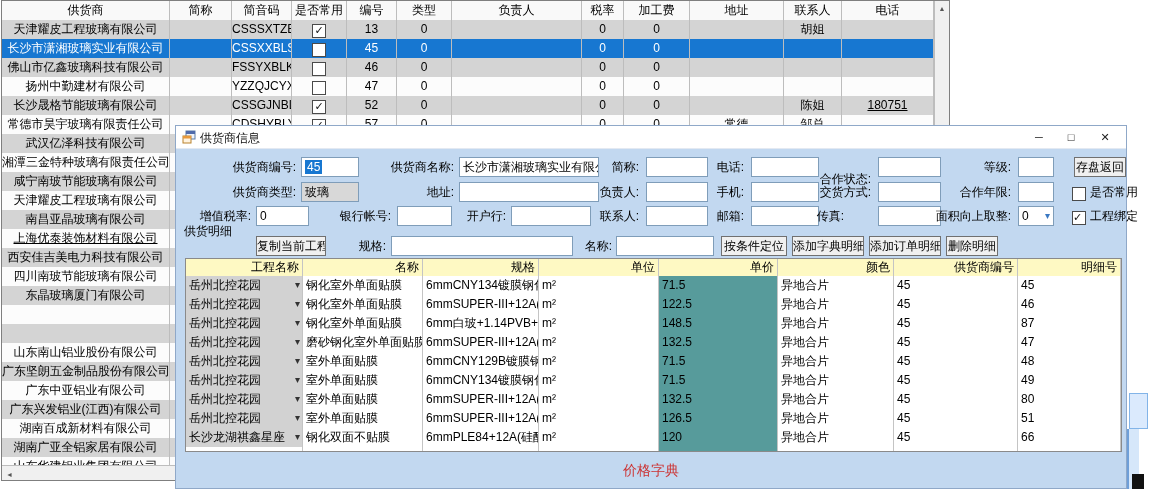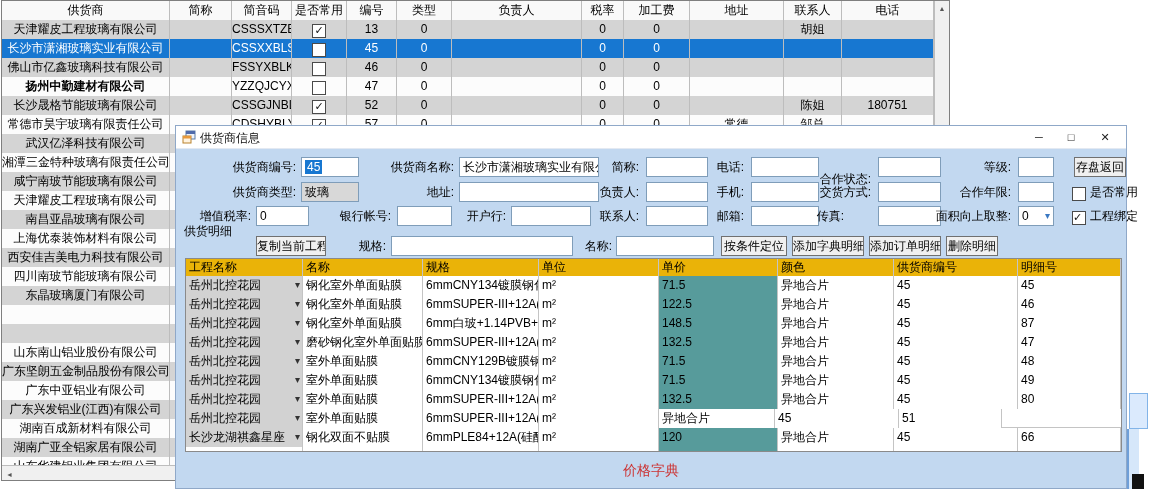--- a/index.html
+++ b/index.html
@@ -45,21 +45,21 @@
   .fld.combo::after{content:"▾";position:absolute;right:3px;top:0;color:#3a78c2;font-size:10px;line-height:18px;}
   .btn{position:absolute;height:20px;background:#f0f0f0;border:1px solid #707070;box-sizing:border-box;
        text-align:center;line-height:18px;overflow:hidden;white-space:nowrap;}
   .ckbox{position:absolute;height:20px;line-height:20px;white-space:nowrap;}
   .ckbox .cb{margin-right:4px;margin-top:3px;background:#fff;}
   .section-lbl{position:absolute;height:14px;line-height:14px;}
   
   .grid{position:absolute;left:9px;top:132px;width:935px;border:1px solid #8a8a8a;background:#fff;box-sizing:content-box;}
   .g-row{display:flex;height:19px;border-bottom:1px solid #c4c4c4;box-sizing:border-box;}
   .g-head{height:17px;}
-  .g-head .g-cell{background:#eab308;text-align:left;line-height:16px;height:17px;}
+  .g-head .g-cell{background:#fef9c3;text-align:right;line-height:16px;height:17px;}
   .g-cell{box-sizing:border-box;border-right:1px solid #c4c4c4;height:19px;line-height:18px;
           padding:0 3px;overflow:hidden;white-space:nowrap;flex:none;background:#fff;}
   .g-cell.teal{background:var(--teal,#579b9b);}
   .g-cell.combo{background:#d2d2d2;position:relative;padding-right:14px;}
   .g-cell.combo::after{content:"▾";position:absolute;right:2px;top:0;font-size:10px;color:#333;line-height:18px;}
   .g-partial{display:flex;height:4px;overflow:hidden;}
   .g-partial .g-cell{height:4px;}
   .footer-lbl{position:absolute;left:0;top:336px;width:100%;text-align:center;
               color:var(--red,#cc3333);font-size:14px;}
   
@@ -123,21 +123,21 @@
         <div class="t-cell" style="width: 50px;">46</div>
         <div class="t-cell" style="width: 55px;">0</div>
         <div class="t-cell" style="width: 130px;"></div>
         <div class="t-cell" style="width: 42px;">0</div>
         <div class="t-cell" style="width: 66px;">0</div>
         <div class="t-cell" style="width: 94px;"></div>
         <div class="t-cell" style="width: 58px;"></div>
         <div class="t-cell" style="width: 92px;"></div>
       </div>
       <div class="t-row white">
-        <div class="t-cell" style="width: 168px; font-weight: bold;">扬州中勤建材有限公司</div>
+        <div class="t-cell" style="width: 168px;">扬州中勤建材有限公司</div>
         <div class="t-cell" style="width: 62px;"></div>
         <div class="t-cell" style="width: 60px;">YZZQJCYXGS</div>
         <div class="t-cell" style="width: 55px;"><span class="cb"></span></div>
         <div class="t-cell" style="width: 50px;">47</div>
         <div class="t-cell" style="width: 55px;">0</div>
         <div class="t-cell" style="width: 130px;"></div>
         <div class="t-cell" style="width: 42px;">0</div>
         <div class="t-cell" style="width: 66px;">0</div>
         <div class="t-cell" style="width: 94px;"></div>
         <div class="t-cell" style="width: 58px;"></div>
@@ -148,21 +148,21 @@
         <div class="t-cell" style="width: 62px;"></div>
         <div class="t-cell" style="width: 60px;">CSSGJNBLYXGS</div>
         <div class="t-cell" style="width: 55px;"><span class="cb on"></span></div>
         <div class="t-cell" style="width: 50px;">52</div>
         <div class="t-cell" style="width: 55px;">0</div>
         <div class="t-cell" style="width: 130px;"></div>
         <div class="t-cell" style="width: 42px;">0</div>
         <div class="t-cell" style="width: 66px;">0</div>
         <div class="t-cell" style="width: 94px;"></div>
         <div class="t-cell" style="width: 58px;">陈姐</div>
-        <div class="t-cell" style="width: 92px;">180751</div>
+        <div class="t-cell" style="width: 92px; text-decoration: underline;">180751</div>
       </div>
       <div class="t-row white">
         <div class="t-cell" style="width: 168px;">常德市昊宇玻璃有限责任公司</div>
         <div class="t-cell" style="width: 62px;"></div>
         <div class="t-cell" style="width: 60px;">CDSHYBLYX</div>
         <div class="t-cell" style="width: 55px;"><span class="cb on"></span></div>
         <div class="t-cell" style="width: 50px;">57</div>
         <div class="t-cell" style="width: 55px;">0</div>
         <div class="t-cell" style="width: 130px;"></div>
         <div class="t-cell" style="width: 42px;">0</div>
@@ -235,21 +235,21 @@
         <div class="t-cell" style="width: 50px;"></div>
         <div class="t-cell" style="width: 55px;"></div>
         <div class="t-cell" style="width: 130px;"></div>
         <div class="t-cell" style="width: 42px;"></div>
         <div class="t-cell" style="width: 66px;"></div>
         <div class="t-cell" style="width: 94px;"></div>
         <div class="t-cell" style="width: 58px;"></div>
         <div class="t-cell" style="width: 92px;"></div>
       </div>
       <div class="t-row white">
-        <div class="t-cell" style="width: 168px;">上海优泰装饰材料有限公司</div>
+        <div class="t-cell" style="width: 168px; text-decoration: underline;">上海优泰装饰材料有限公司</div>
         <div class="t-cell" style="width: 62px;"></div>
         <div class="t-cell" style="width: 60px;"></div>
         <div class="t-cell" style="width: 55px;"></div>
         <div class="t-cell" style="width: 50px;"></div>
         <div class="t-cell" style="width: 55px;"></div>
         <div class="t-cell" style="width: 130px;"></div>
         <div class="t-cell" style="width: 42px;"></div>
         <div class="t-cell" style="width: 66px;"></div>
         <div class="t-cell" style="width: 94px;"></div>
         <div class="t-cell" style="width: 58px;"></div>
@@ -581,20 +581,21 @@
           <div class="g-cell teal" style="width: 119px;">132.5</div>
           <div class="g-cell" style="width: 116px;">异地合片</div>
           <div class="g-cell" style="width: 124px;">45</div>
           <div class="g-cell" style="width: 103px;">80</div>
         </div>
         <div class="g-row">
           <div class="g-cell combo" style="width: 117px;">岳州北控花园</div>
           <div class="g-cell" style="width: 120px;">室外单面贴膜</div>
           <div class="g-cell" style="width: 116px;">6mmSUPER-III+12A(硅...</div>
           <div class="g-cell" style="width: 120px;">m²</div>
+          <div class="g-cell teal" style="width: 119px;">126.5</div>
           <div class="g-cell" style="width: 116px;">异地合片</div>
           <div class="g-cell" style="width: 124px;">45</div>
           <div class="g-cell" style="width: 103px;">51</div>
         </div>
         <div class="g-row">
           <div class="g-cell combo" style="width: 117px;">长沙龙湖祺鑫星座</div>
           <div class="g-cell" style="width: 120px;">钢化双面不贴膜</div>
           <div class="g-cell" style="width: 116px;">6mmPLE84+12A(硅酮胶...</div>
           <div class="g-cell" style="width: 120px;">m²</div>
           <div class="g-cell teal" style="width: 119px;">120</div>

